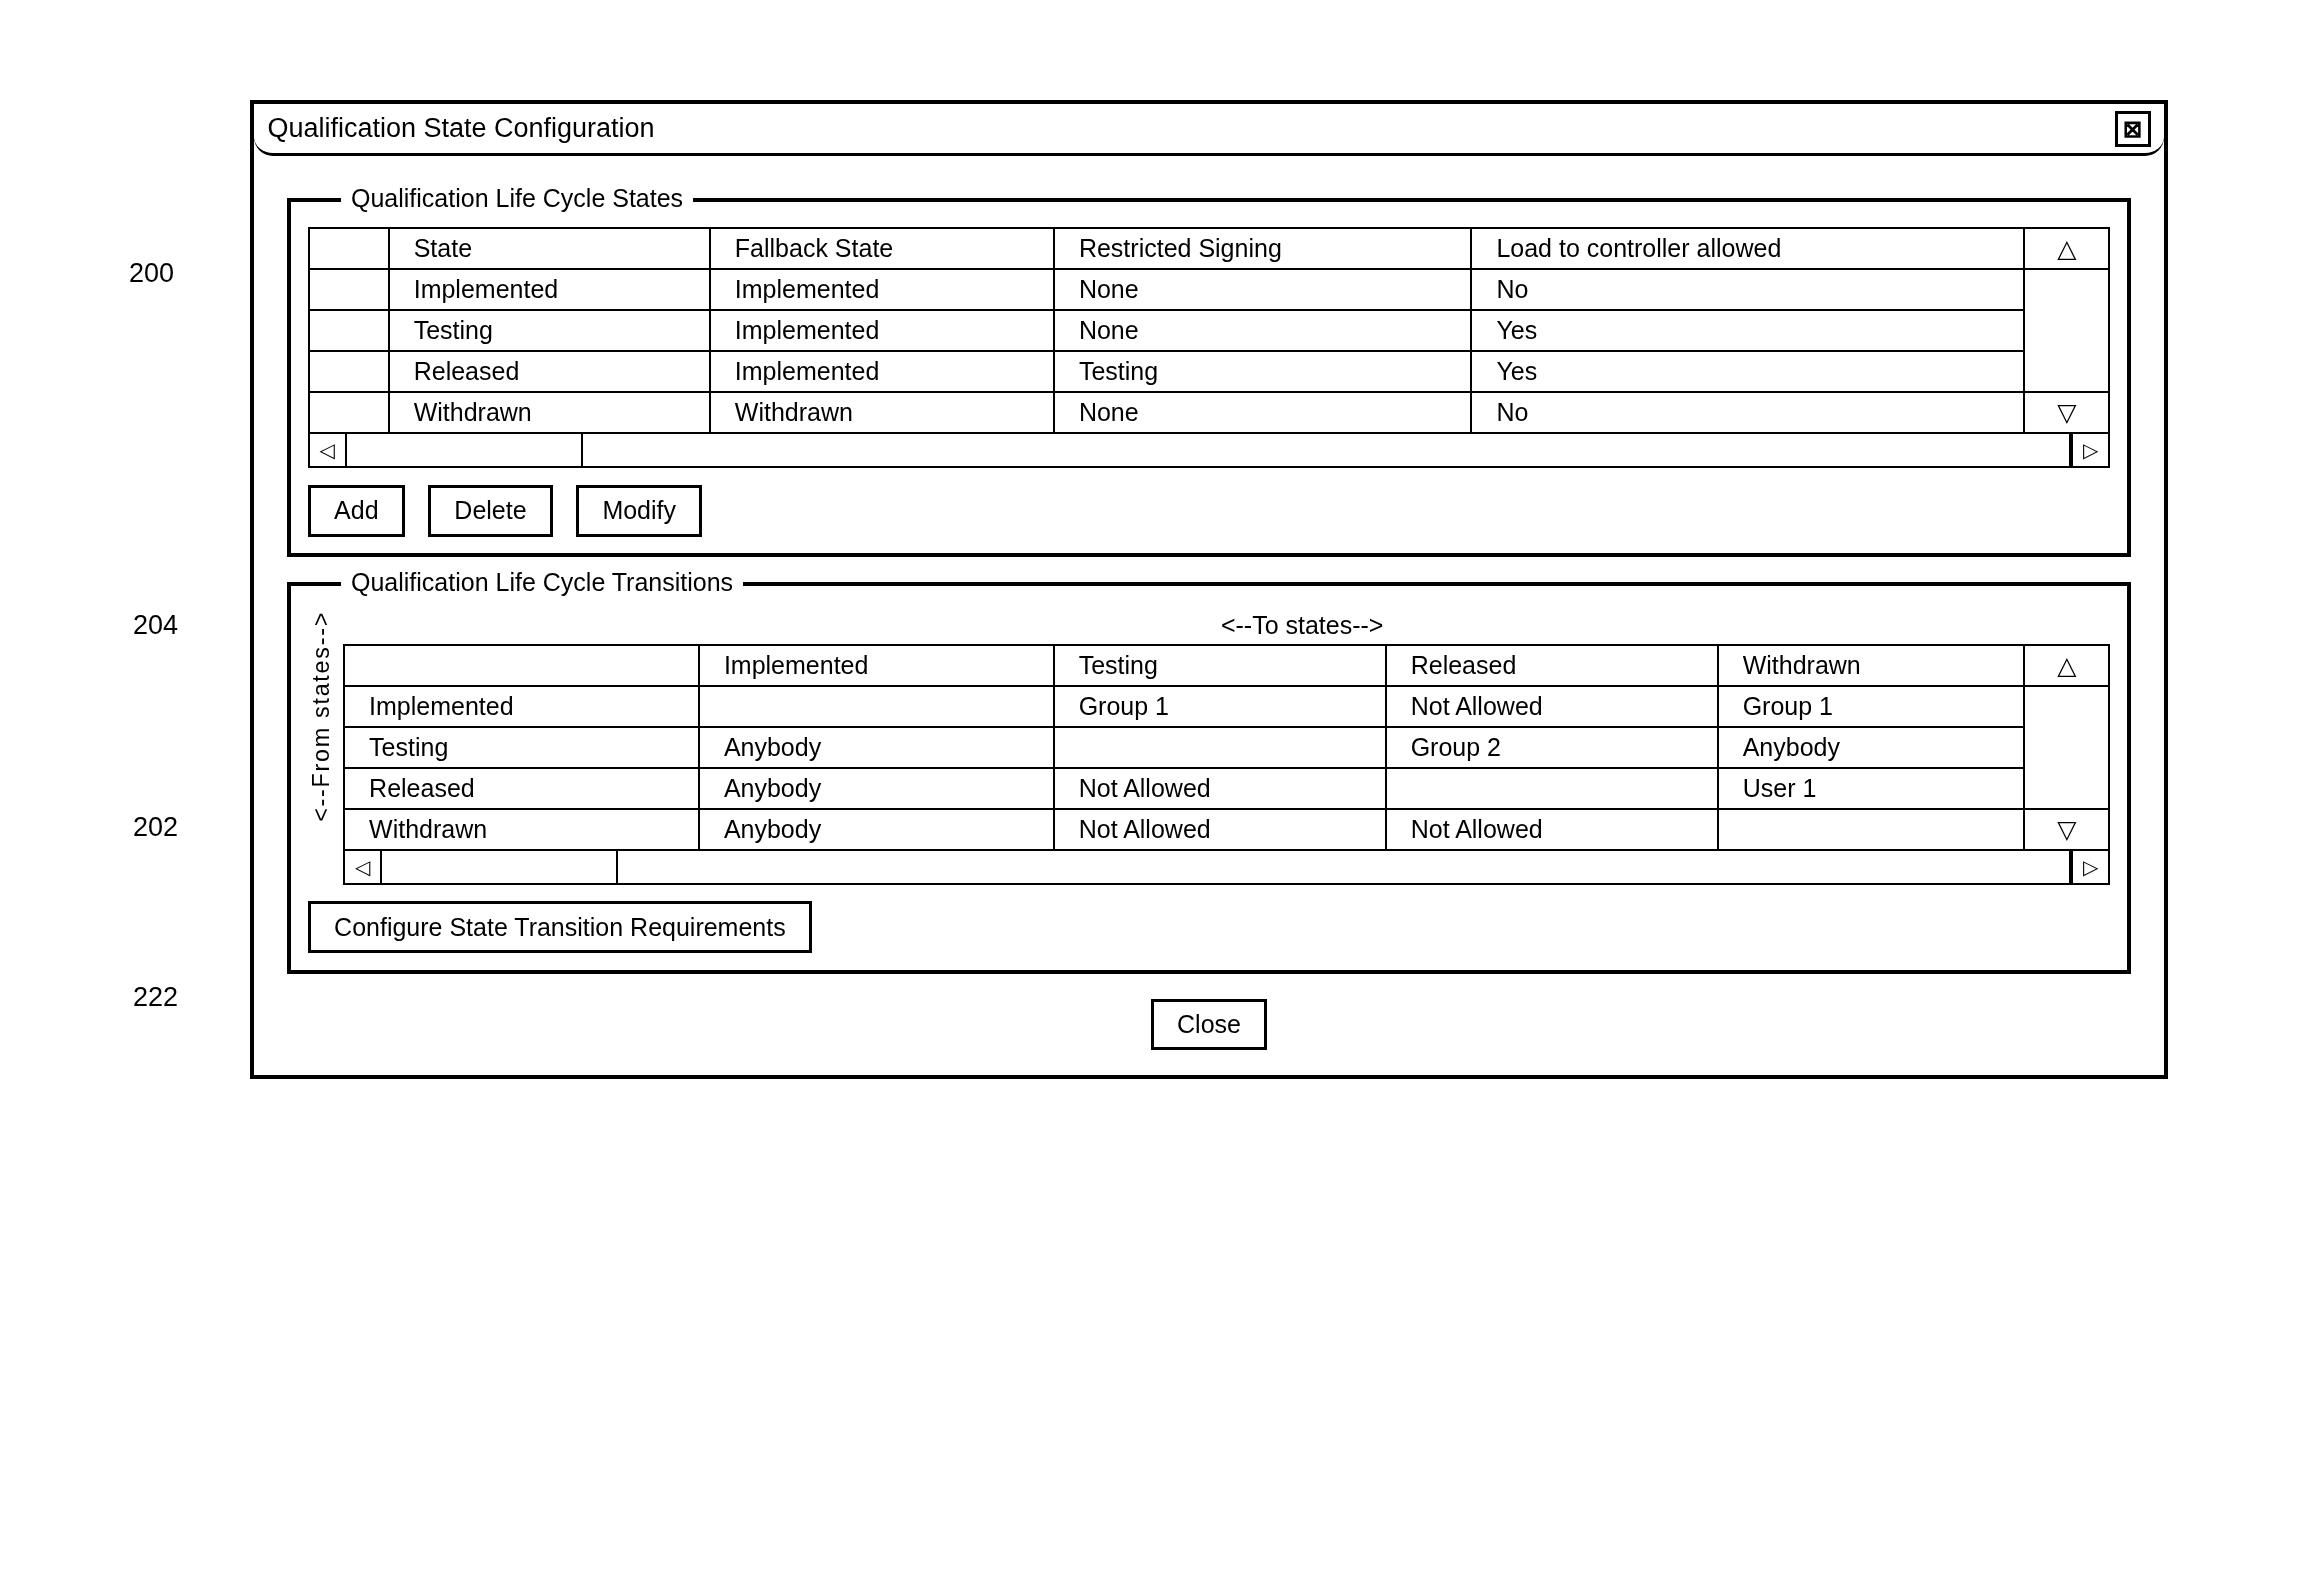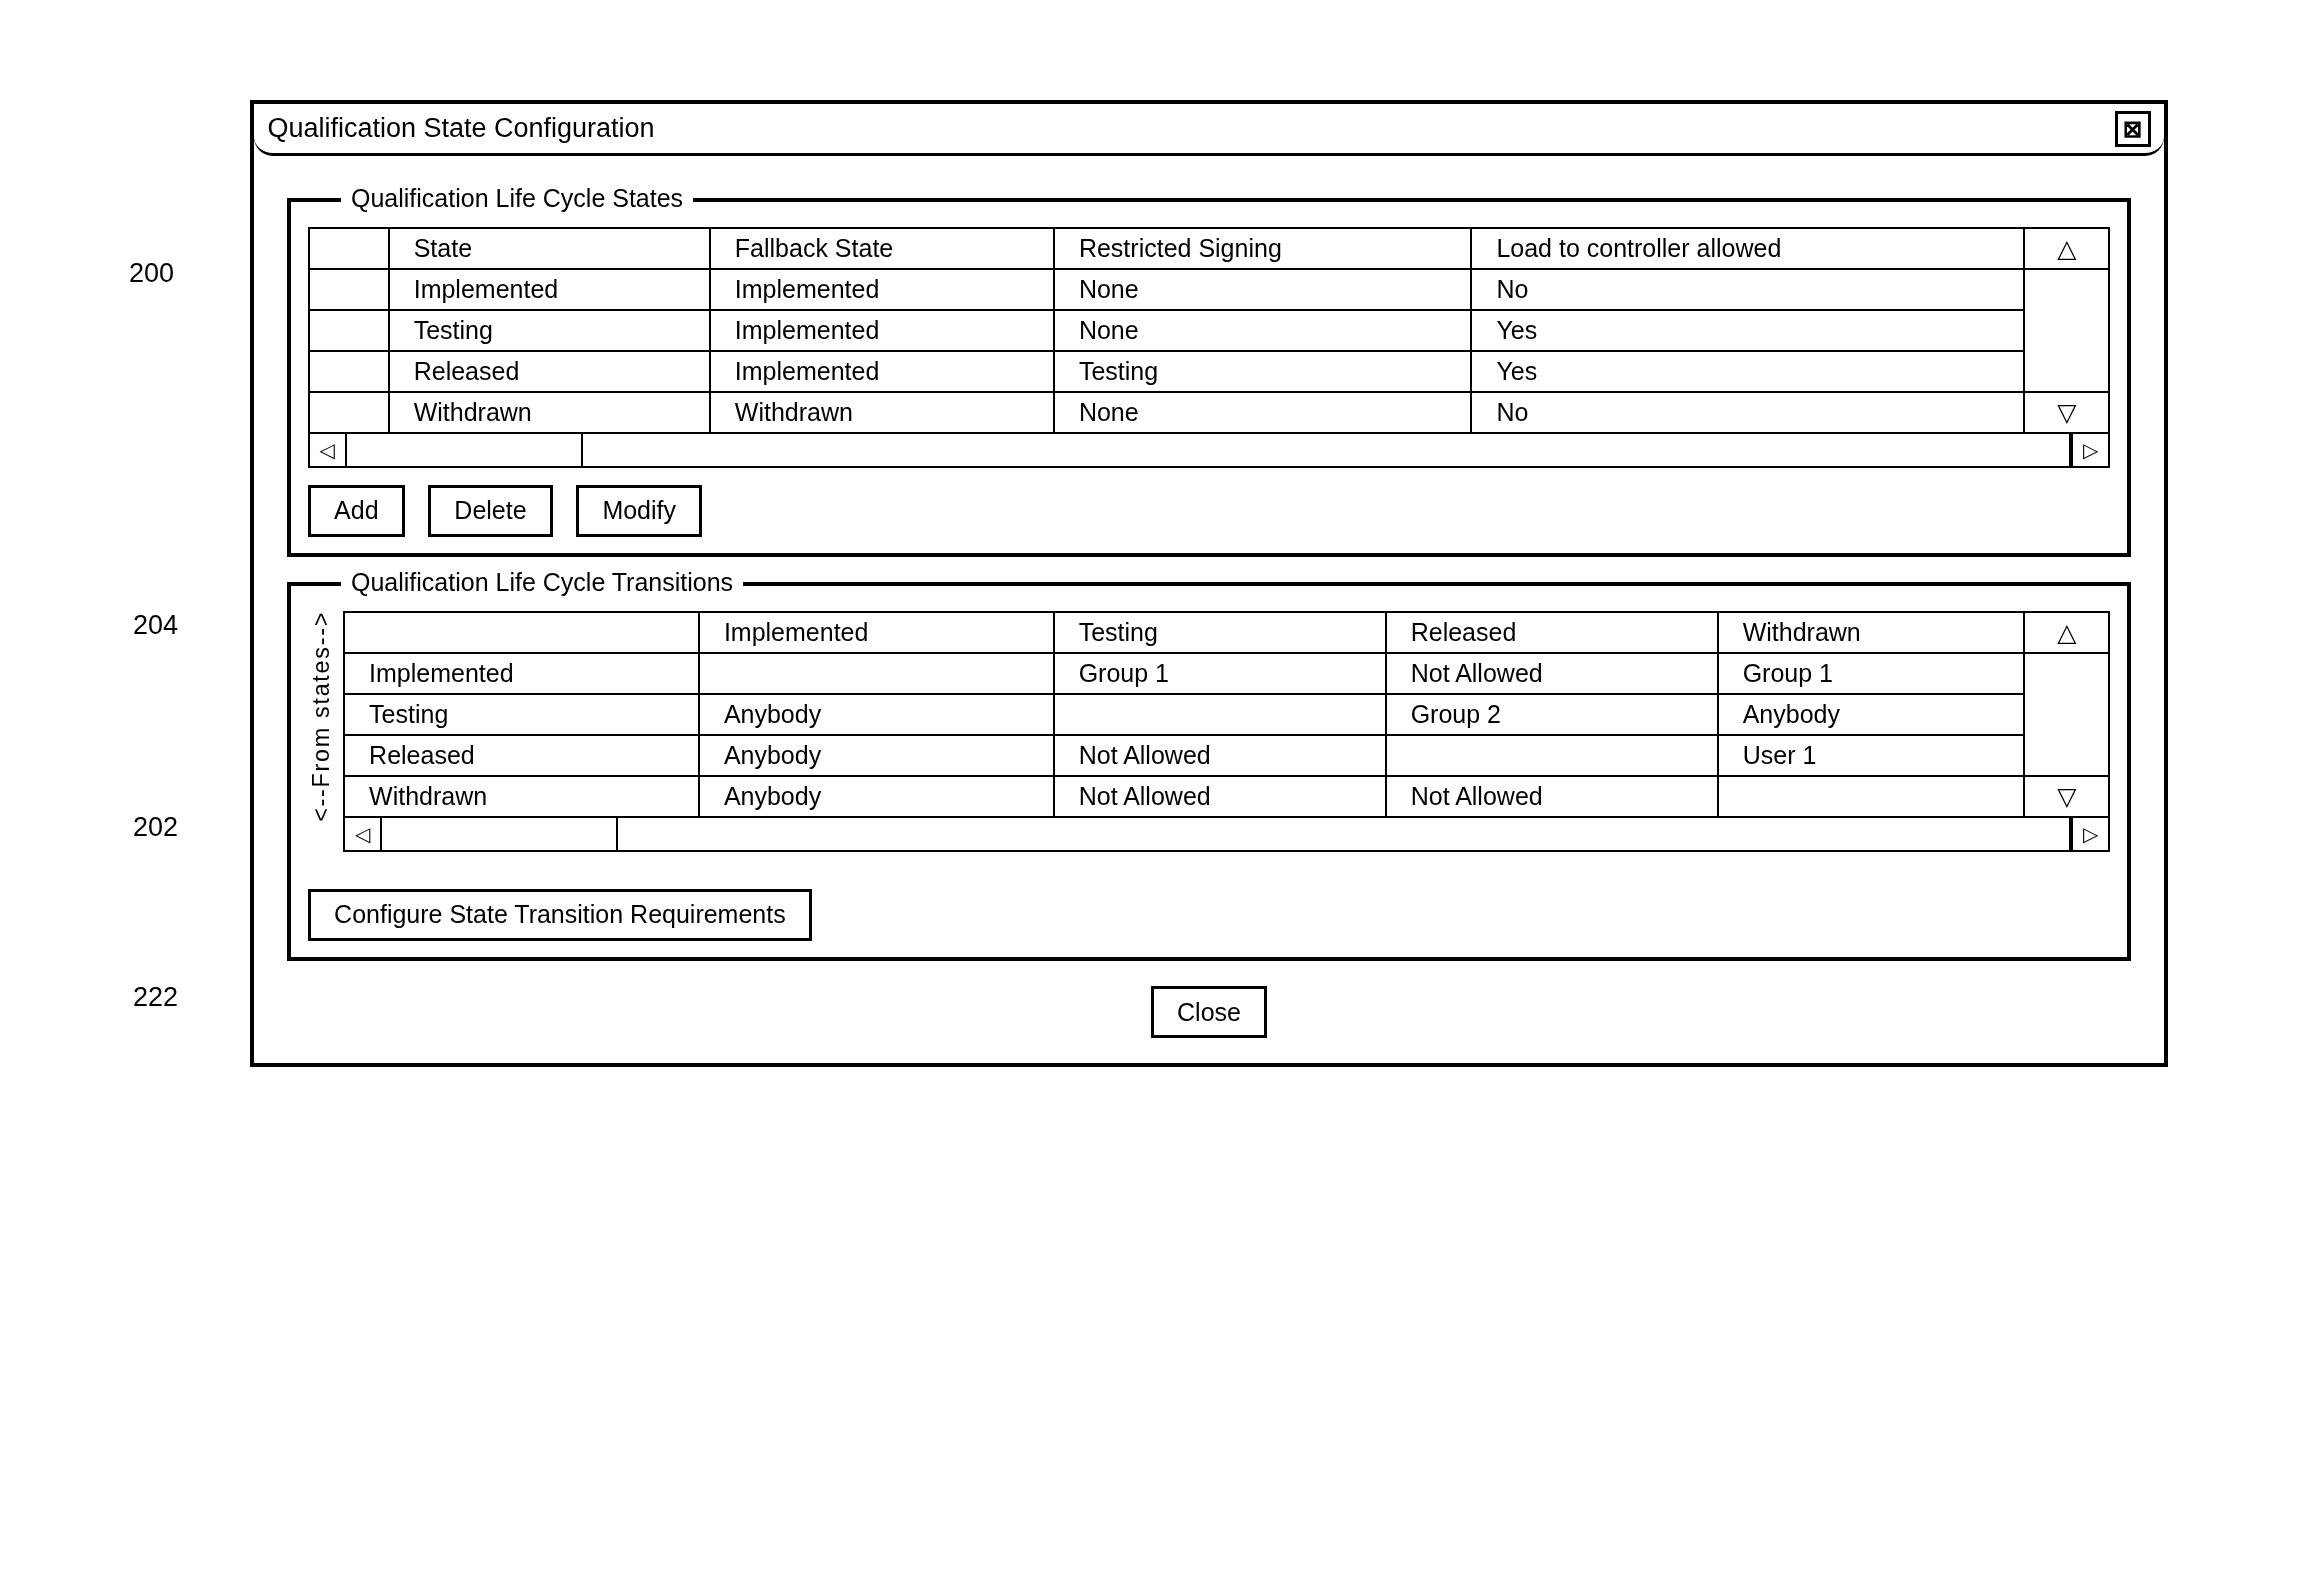--- a/index.html
+++ b/index.html
@@ -231,20 +231,21 @@
           <button class="btn">Modify</button>
         </div>
       </div>
 
       <div class="groupbox">
         <div class="groupbox-label">Qualification Life Cycle Transitions</div>
 
         <div class="transitions-layout">
           <div class="vert-label">&lt;--From states--&gt;</div>
           <div class="trans-right">
+            <div class="to-states-label">&lt;--To states--&gt;</div>
             <table class="grid-table">
               <tbody>
                   <tr>
                 <th></th>
                 <th>Implemented</th>
                 <th>Testing</th>
                 <th>Released</th>
                 <th>Withdrawn</th>
                 <th class="scroll-col">△</th>
               </tr>

